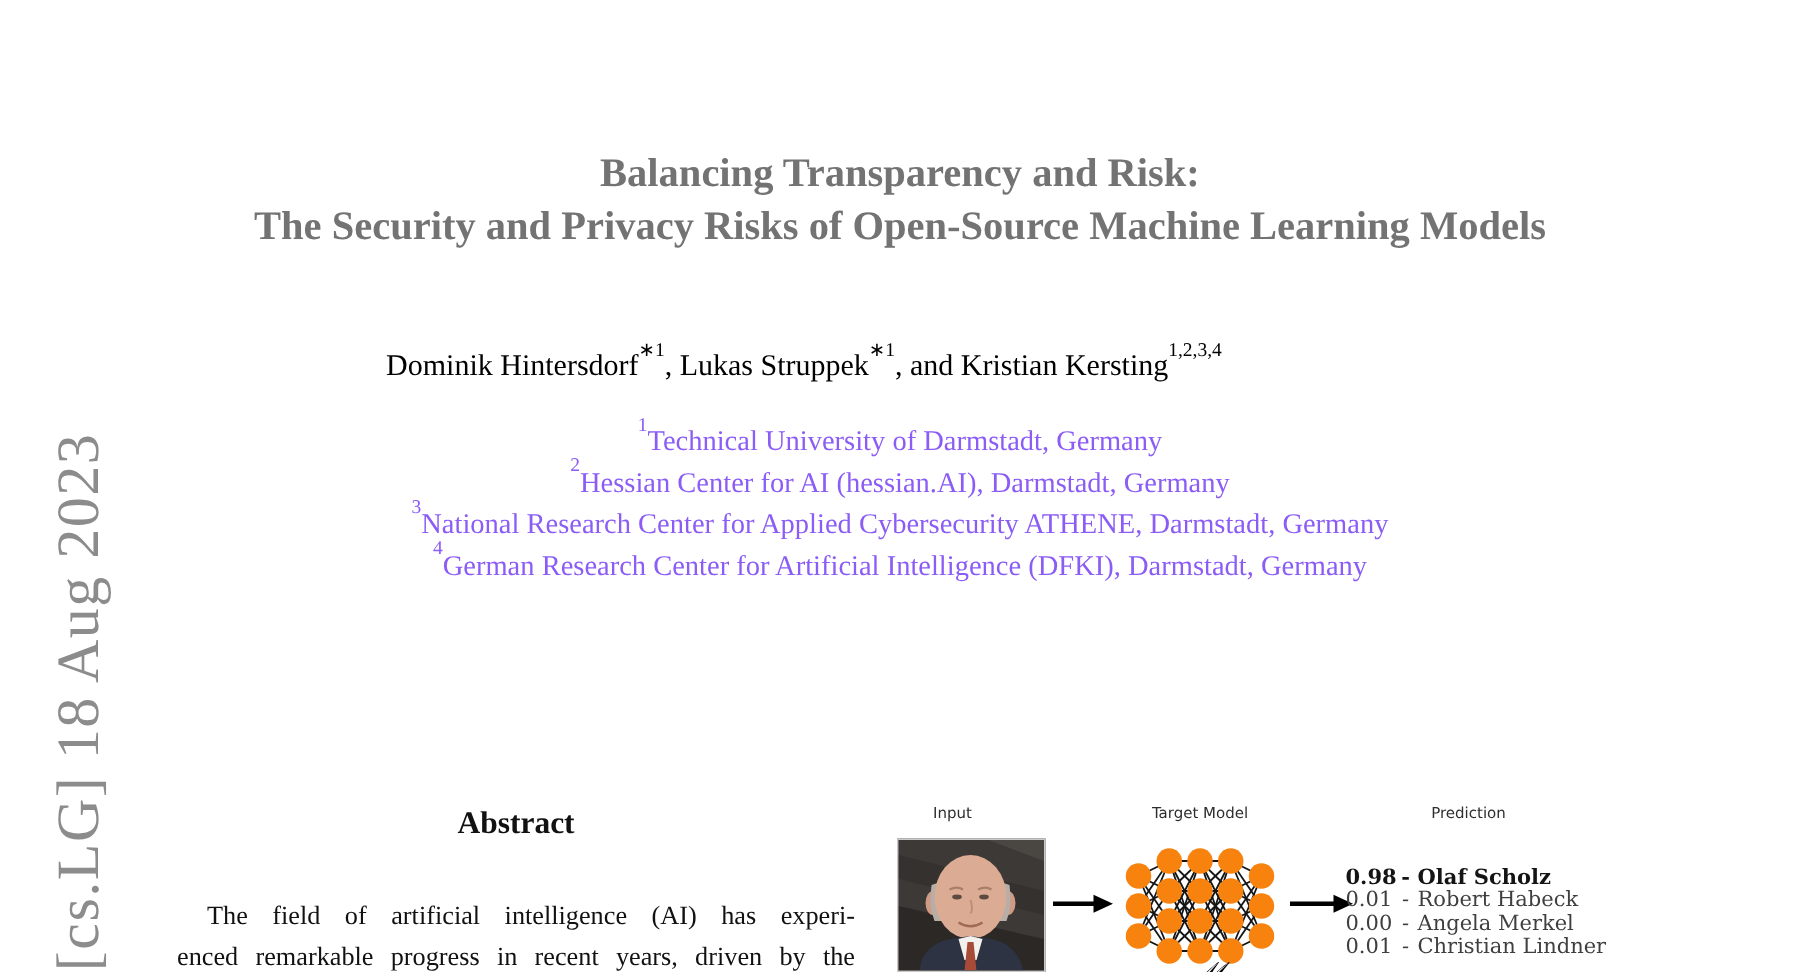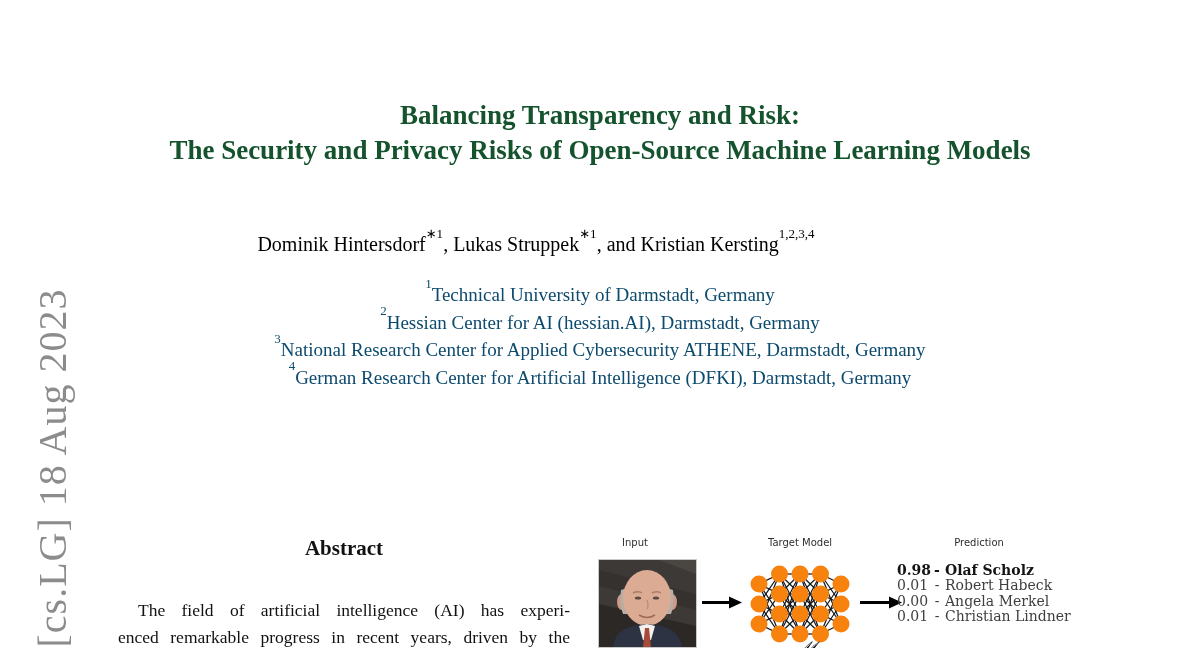--- a/index.html
+++ b/index.html
@@ -9,28 +9,28 @@
   }
   
   #arxiv-side{
     position:absolute;left:52px;top:468px;
     transform:translate(-50%,-50%) rotate(-90deg);
     white-space:nowrap;color:#8c8c8c;font-size:40px;
     font-family:"Liberation Serif",serif;letter-spacing:1px;
   }
   
   #title-block{position:absolute;top:98px;left:0;width:1200px;text-align:center;
-    font-weight:bold;font-size:27px;line-height:35px;color:#14532d;}
+    font-weight:bold;font-size:27px;line-height:35px;color:#737373;}
   
   #authors{position:absolute;top:233px;left:0;width:1072px;text-align:center;
     font-size:20px;color:#000;}
   #authors sup, .aff sup{font-size:13px;position:relative;top:-0.45em;line-height:0;}
   
   #affiliations{position:absolute;top:281px;left:0;width:1200px;text-align:center;
-    font-size:19px;line-height:27.5px;color:#0c4a6e;}
+    font-size:19px;line-height:27.5px;color:#8b5cf6;}
   #email-line{font-style:italic;}
   
   #abstract-heading{position:absolute;left:118px;top:536px;width:452px;
     text-align:center;font-weight:bold;font-size:21px;}
   #abstract-text{position:absolute;left:118px;top:597px;width:452px;
     font-size:17.5px;line-height:27px;}
   .just-line{text-align:justify;text-align-last:justify;}
   .indent{text-indent:20px;}
   
   .fig-label{position:absolute;top:537px;text-align:center;
@@ -38,21 +38,21 @@
     font-size:10px;color:#2e2e2e;}
   #fig-input-label{left:595px;width:80px;}
   #fig-model-label{left:739px;width:122px;}
   #fig-pred-label{left:918px;width:122px;}
   #input-photo{position:absolute;left:598px;top:559px;width:99px;height:89px;
     border:1px solid #c9c9c9;box-sizing:border-box;overflow:hidden;background:#3b3734;}
   .arrow-svg{position:absolute;}
   #network-svg{position:absolute;left:740px;top:558px;}
   #model-symbol{position:absolute;left:740px;top:633px;width:125px;text-align:center;
     font-size:23px;font-style:italic;font-family:"DejaVu Serif",serif;color:#000;}
-  #prediction-list{position:absolute;left:897px;top:563px;
+  #prediction-list{position:absolute;left:897px;top:578px;
     font-family:"DejaVu Serif","Liberation Serif",serif;font-size:14px;
     line-height:15.4px;color:#3f3f3f;}
   .pred-row{display:flex;white-space:nowrap;}
   .pred-score{width:32px;}
   .pred-dash{width:16px;text-align:center;}
   .pred-row.bold{font-weight:bold;color:#141414;}
 </style>
 </head>
 <body>
 

